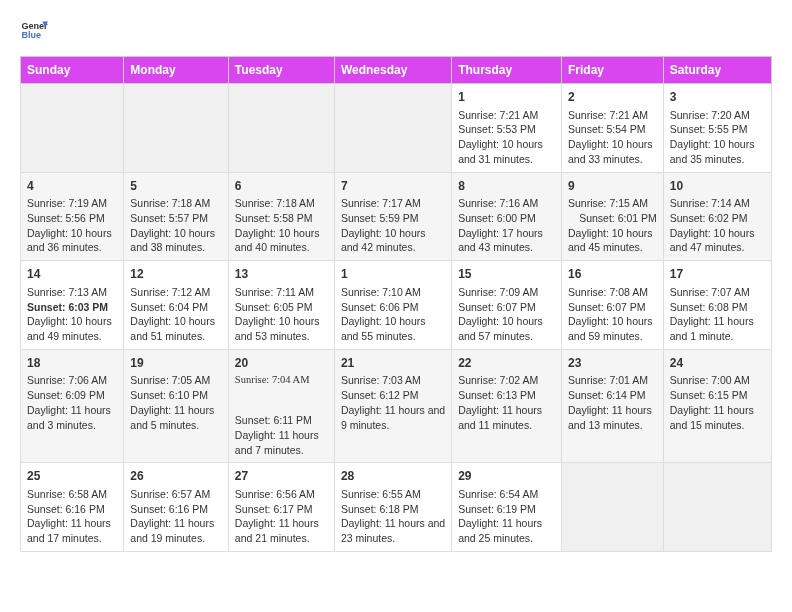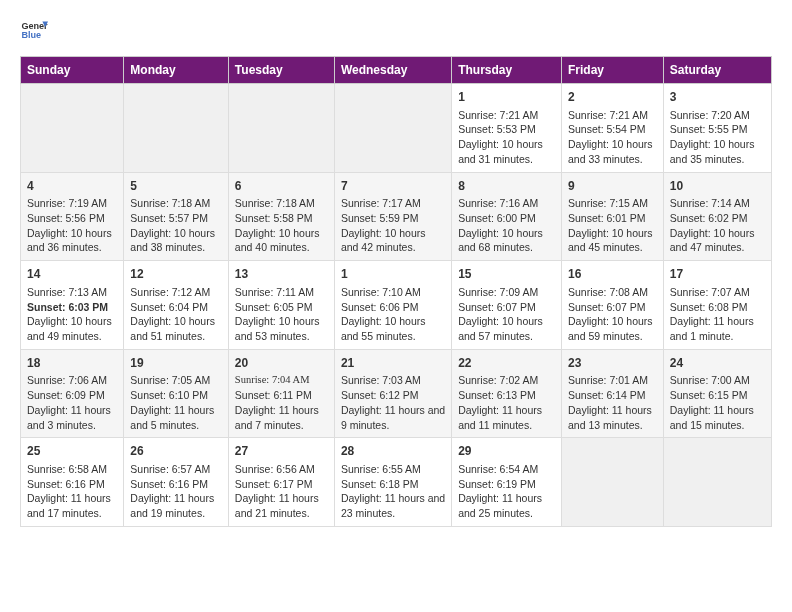--- a/index.html
+++ b/index.html
@@ -38,21 +38,21 @@
       font-size: 15px;
       color: #555;
       margin-top: 2px;
     }
     table {
       width: 100%;
       border-collapse: collapse;
       font-size: 11px;
     }
     thead tr th {
-      background-color: #701a75;
+      background-color: #d946ef;
       color: #fff;
       font-weight: bold;
       padding: 6px 6px;
       text-align: left;
       border: 1px solid #ccc;
       font-size: 12px;
     }
     tbody tr td {
       border: 1px solid #ddd;
       vertical-align: top;
@@ -159,26 +159,26 @@
         <td>
           <span class="day-number">7</span>
           <span style="display: block;">Sunrise: 7:17 AM</span>
           <span style="display: block;">Sunset: 5:59 PM</span>
           <span style="display: block;">Daylight: 10 hours and 42 minutes.</span>
         </td>
         <td>
           <span class="day-number">8</span>
           <span style="display: block;">Sunrise: 7:16 AM</span>
           <span style="display: block;">Sunset: 6:00 PM</span>
-          <span style="display: block;">Daylight: 10 hours and 68 minutes.</span>
+          <span style="display: block;">Daylight: 17 hours and 43 minutes.</span>
         </td>
         <td>
           <span class="day-number">9</span>
           <span style="display: block;">Sunrise: 7:15 AM</span>
-          <span style="display: block;">Sunset: 6:01 PM</span>
+          <span style="display: block; text-align: right;">Sunset: 6:01 PM</span>
           <span style="display: block;">Daylight: 10 hours and 45 minutes.</span>
         </td>
         <td>
           <span class="day-number">10</span>
           <span style="display: block;">Sunrise: 7:14 AM</span>
           <span style="display: block;">Sunset: 6:02 PM</span>
           <span style="display: block;">Daylight: 10 hours and 47 minutes.</span>
         </td>
       </tr>
       <tr>
@@ -234,21 +234,21 @@
         </td>
         <td>
           <span class="day-number">19</span>
           <span style="display: block;">Sunrise: 7:05 AM</span>
           <span style="display: block;">Sunset: 6:10 PM</span>
           <span style="display: block;">Daylight: 11 hours and 5 minutes.</span>
         </td>
         <td>
           <span class="day-number">20</span>
           <span style="display: block; font-family: Liberation Serif, serif;">Sunrise: 7:04 AM</span>
-          <span style="display: block;">Sunset: 6:11 PM</span>
+          <span style="display: block; margin-top: 25px;">Sunset: 6:11 PM</span>
           <span style="display: block;">Daylight: 11 hours and 7 minutes.</span>
         </td>
         <td>
           <span class="day-number">21</span>
           <span style="display: block;">Sunrise: 7:03 AM</span>
           <span style="display: block;">Sunset: 6:12 PM</span>
           <span style="display: block;">Daylight: 11 hours and 9 minutes.</span>
         </td>
         <td>
           <span class="day-number">22</span>

